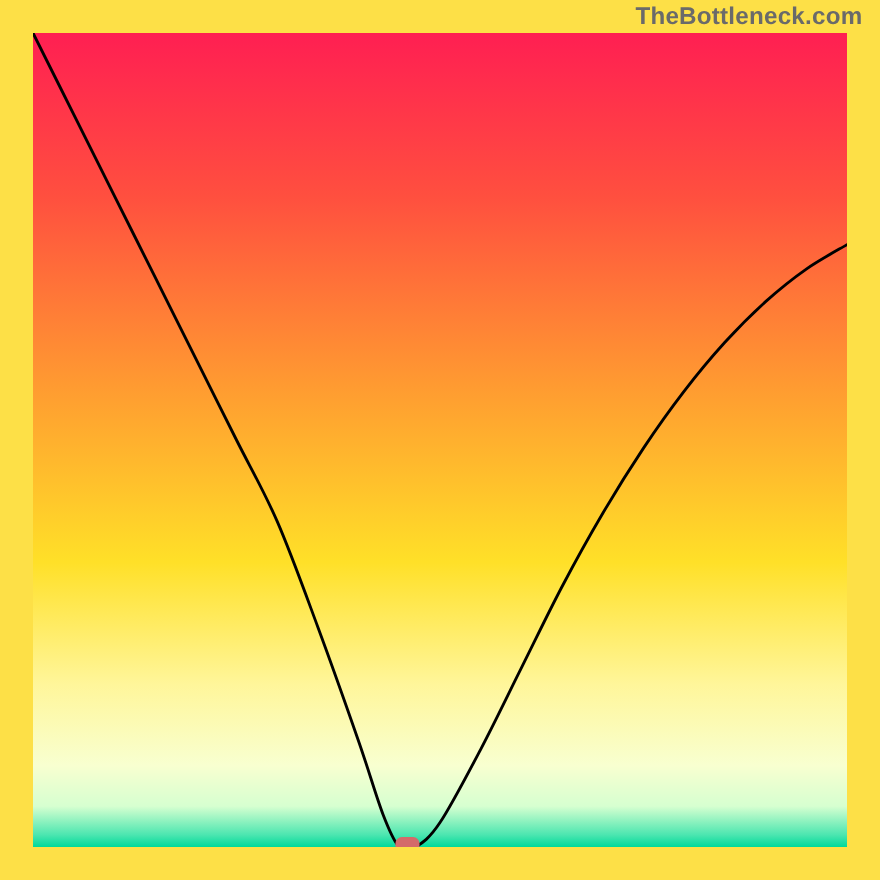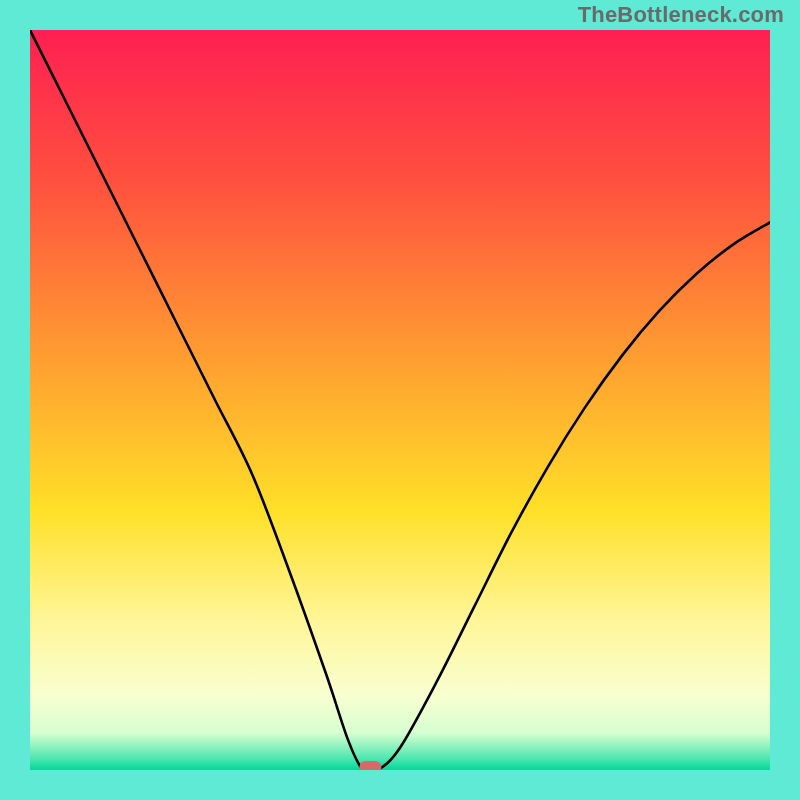--- a/index.html
+++ b/index.html
@@ -8,21 +8,21 @@
     width: 800px;
     height: 800px;
     background: #000;
     overflow: hidden;
     font-family: Arial, Helvetica, sans-serif;
   }
   .frame {
     position: relative;
     width: 800px;
     height: 800px;
-    background: #5eead4;
+    background: #fde047;
   }
   .watermark {
     position: absolute;
     top: 2px;
     right: 16px;
     color: #6a6a6a;
     font-size: 22px;
     font-weight: 600;
     letter-spacing: 0.2px;
     user-select: none;

